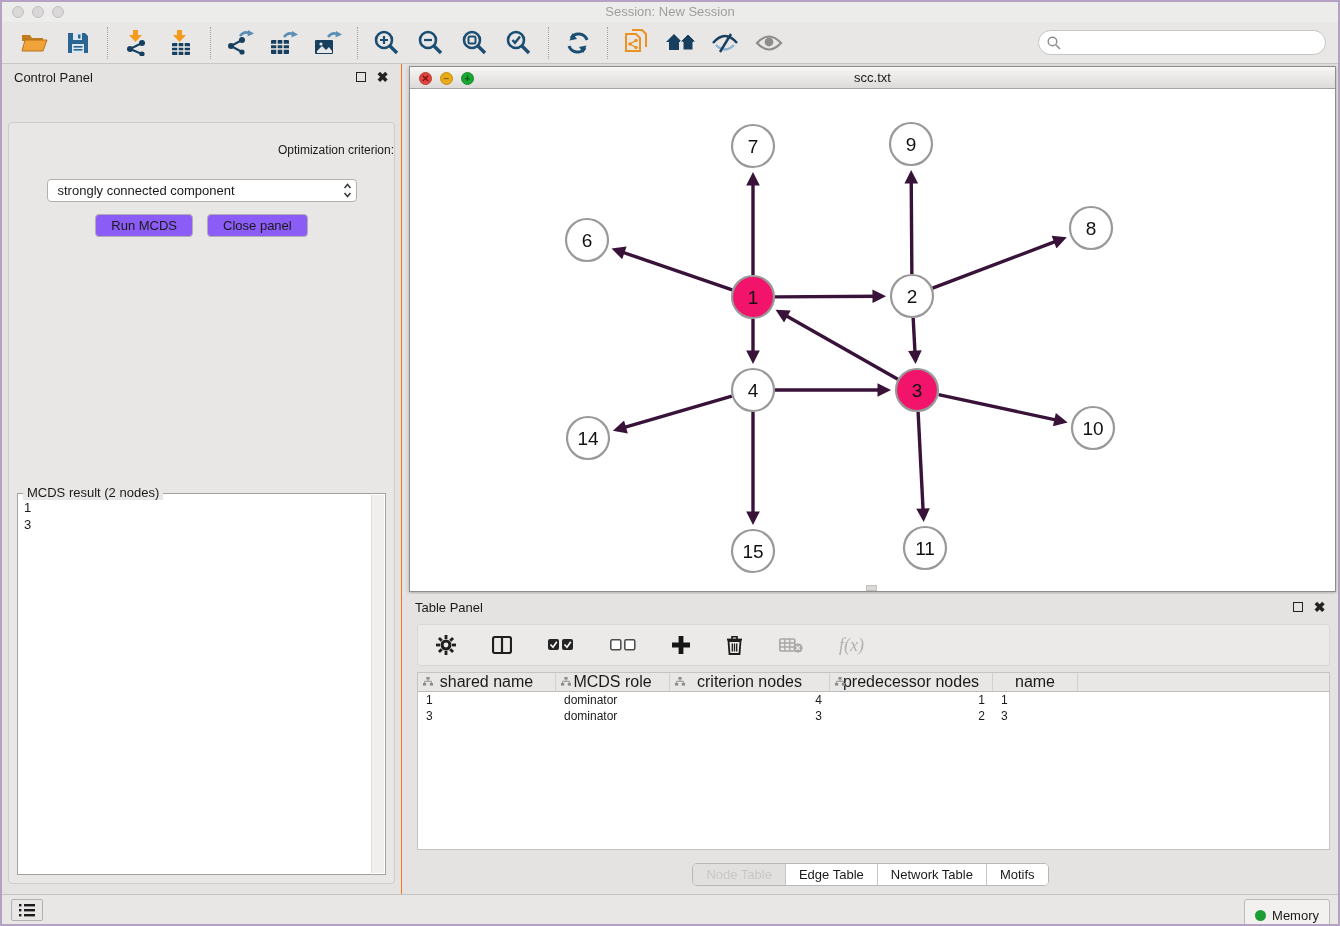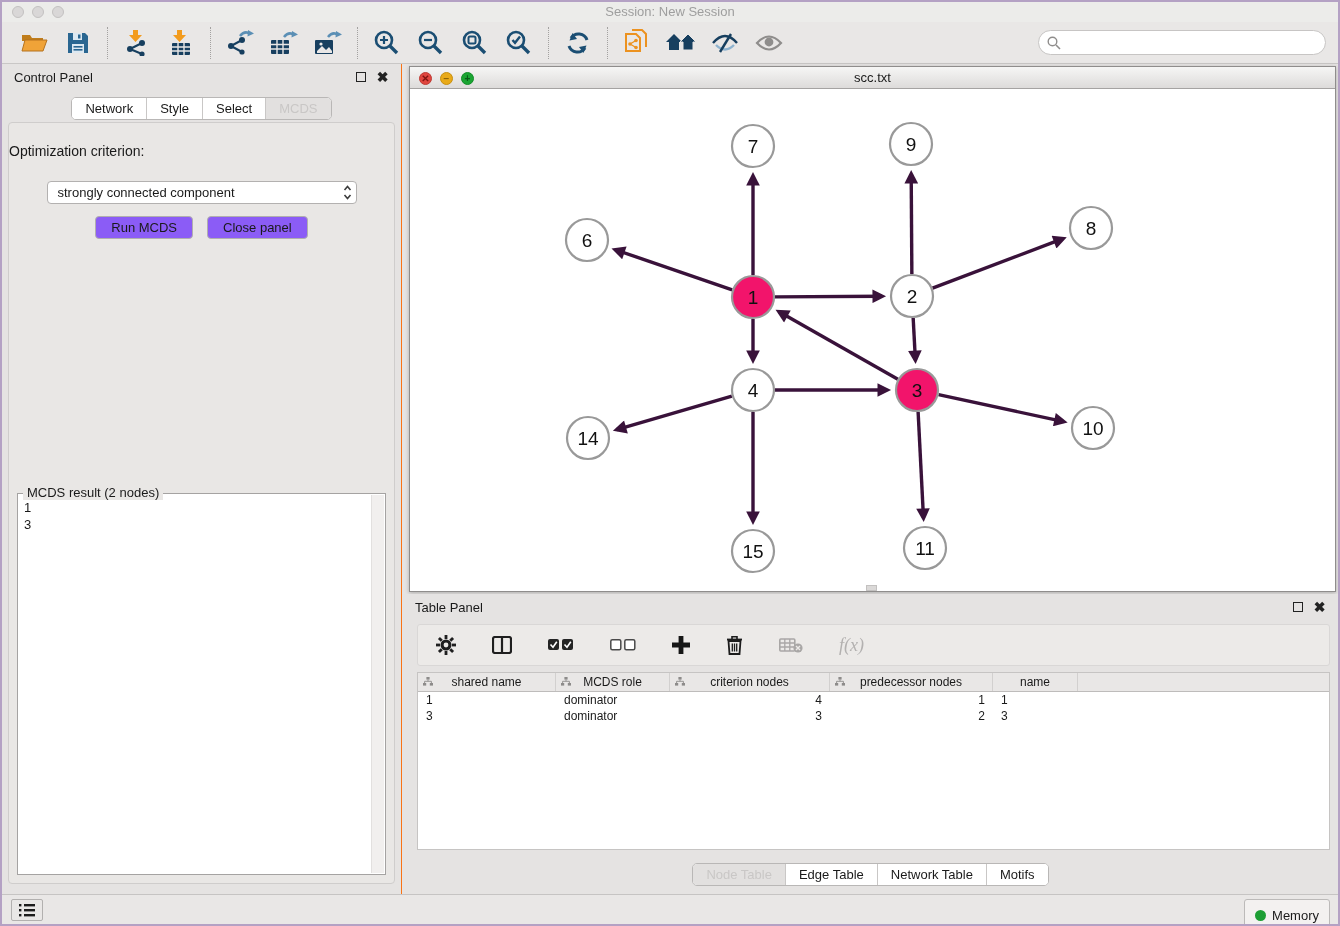--- a/index.html
+++ b/index.html
@@ -34,21 +34,21 @@
   .winbtn { width:13px; height:13px; margin-left:9px; display:flex; align-items:center; justify-content:center; }
   .float-glyph { width:10px; height:10px; border:1.6px solid #222; }
   .close-glyph { font-size:14px; font-weight:bold; color:#222; line-height:10px; }
   .seg-tabs { display:flex; justify-content:center; }
   .seg-group { display:inline-flex; border:1px solid #b9b7b6; border-radius:5px; overflow:hidden; background:#fff; }
   .seg-tab { padding:3px 13px; font-size:13px; background:#fff; color:#1a1a1a; border-left:1px solid #c9c7c6; white-space:nowrap; }
   .seg-tab:first-child { border-left:none; }
   .seg-tab.active { background:#e2e0df; color:#c9c7c6; }
   #cp-tabs { position:absolute; top:33px; left:0; right:0; }
   #cp-content { position:absolute; top:58px; left:6px; right:6px; bottom:10px; background:#e9e7e5; border:1px solid #cfcdcc; border-radius:4px; }
-  #opt-label { text-align:left; margin-top:20px; font-size:14px; }
+  #opt-label { text-align:right; margin-top:20px; font-size:12px; }
   #criterion-select { width:310px; height:23px; margin:22px auto 0 auto; background:#fff; border:1px solid #b3b1b0; border-radius:4px; display:flex; align-items:center; padding:0 4px 0 10px; font-size:13px; }
   #criterion-select .sel-text { flex:1; }
   .cp-buttons { display:flex; justify-content:center; gap:14px; margin-top:12px; }
   .pushbtn { background:#8b5cf6; border:1px solid #b1afae; border-radius:4px; font-size:13px; padding:3px 15px; font-family:"Liberation Sans",sans-serif; color:#1a1a1a; }
   #result-group { position:absolute; left:8px; right:8px; top:370px; bottom:8px; border:1px solid #a5a3a2; background:#fff; }
   #result-legend { position:absolute; top:-9px; left:5px; background:#e9e7e5; padding:0 4px; font-size:13px; }
   #result-list { position:absolute; inset:2px 15px 2px 2px; overflow:hidden; font-size:13px; line-height:17px; padding:3px 4px; }
   #result-scroll { position:absolute; top:1px; bottom:1px; right:1px; width:13px; background:#f1efee; border-left:1px solid #e2e0df; }
   
   #right-area { position:absolute; left:401px; right:0; top:0; bottom:0; }
@@ -63,21 +63,21 @@
   #net-canvas { position:relative; height:502px; background:#fff; overflow:hidden; }
   #graph-svg { position:absolute; inset:0; }
   #h-thumb { position:absolute; bottom:0px; left:456px; width:11px; height:6px; background:#dbd9d8; border:1px solid #c3c1c0; }
   
   #table-panel { position:absolute; left:0; right:0; top:530px; bottom:0; background:#e5e3e2; }
   #tp-toolbar { position:absolute; top:30px; left:14px; right:8px; height:42px; background:#eceae8; border:1px solid #d9d7d6; border-radius:3px; display:flex; align-items:center; gap:36px; padding-left:18px; }
   .tp-icon { display:flex; align-items:center; justify-content:center; }
   .fx-label { font-family:"Liberation Serif", serif; font-style:italic; font-size:18px; color:#b3b1b0; }
   #node-table { position:absolute; top:78px; left:14px; right:8px; height:178px; background:#fff; border:1px solid #c6c4c3; overflow:hidden; }
   #nt-header { display:flex; height:19px; background:#e9e7e6; border-bottom:1px solid #bebcbb; }
-  .nt-hcell { position:relative; border-right:1px solid #d2d0cf; display:flex; align-items:center; justify-content:center; font-size:12px; color:#1a1a1a; }
+  .nt-hcell { position:relative; border-right:1px solid #d2d0cf; display:flex; align-items:center; justify-content:center; font-size:16px; color:#1a1a1a; }
   .nt-hcell .hier { position:absolute; left:5px; top:4px; }
   .nt-row { display:flex; height:16px; }
   .nt-cell { font-size:12px; padding:1px 8px; white-space:nowrap; overflow:hidden; }
   #tp-tabs { position:absolute; bottom:8px; left:0; right:0; }
   
   #statusbar { position:absolute; bottom:0; left:0; right:0; height:30px; background:#e9e7e6; border-top:1px solid #c6c4c3; }
   #list-btn { position:absolute; left:9px; top:4px; width:32px; height:22px; border:1px solid #b2b0af; border-radius:2px; display:flex; align-items:center; justify-content:center; background:transparent; }
   #memory-btn { position:absolute; right:8px; top:4px; height:32px; border:1px solid #bcbab9; border-radius:3px; background:#f3f1f0; display:flex; align-items:center; gap:6px; padding:0 10px; font-size:13px; }
   .green-dot { width:11px; height:11px; border-radius:50%; background:#1d9e34; }
 </style>
@@ -249,28 +249,20 @@
   <div id="control-panel">
     <div class="panel-head">
       <span class="ptitle">Control Panel</span>
       <span class="winbtn">
           <span class="float-glyph"></span>
         </span>
       <span class="winbtn">
           <span class="close-glyph">✖</span>
         </span>
     </div>
-    <div id="cp-tabs" class="seg-tabs">
-        <div class="seg-group">
-          <span class="seg-tab">Network</span>
-          <span class="seg-tab">Style</span>
-          <span class="seg-tab">Select</span>
-          <span class="seg-tab active">MCDS</span>
-        </div>
-      </div>
     <div id="cp-content">
       <div id="opt-label">Optimization criterion:</div>
       <div id="criterion-select">
         <span class="sel-text">strongly connected component</span>
         <svg width="9" height="15" viewBox="0 0 9 15">
             <path d="M1.5 5 L4.5 1.5 L7.5 5" fill="none" stroke="#3c3c3c" stroke-width="1.6"></path>
             <path d="M1.5 10 L4.5 13.5 L7.5 10" fill="none" stroke="#3c3c3c" stroke-width="1.6"></path>
           </svg>
       </div>
       <div class="cp-buttons">

